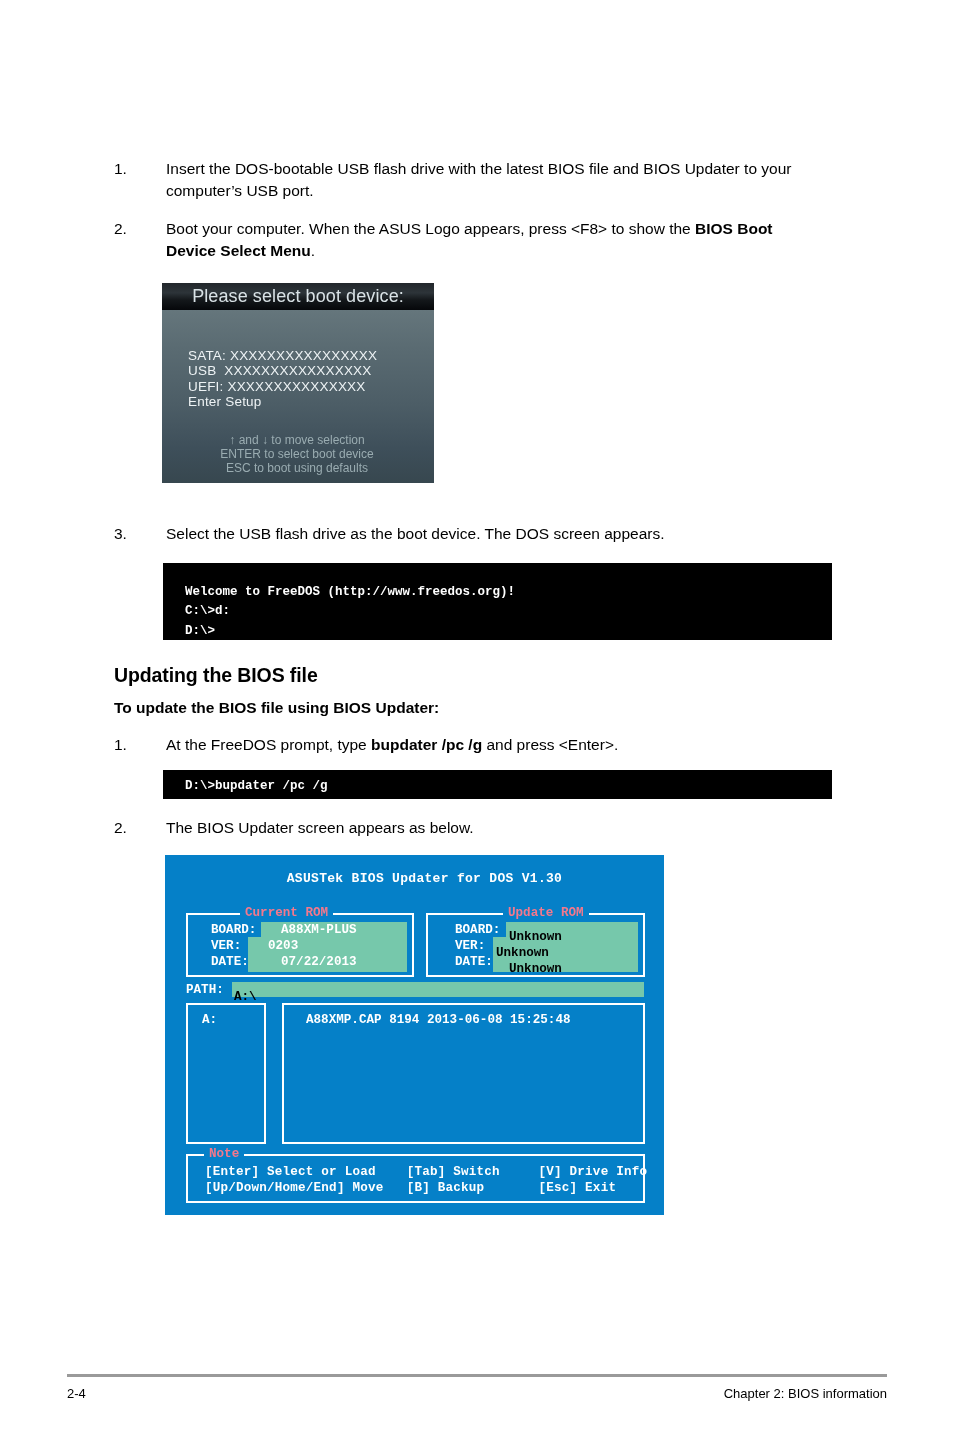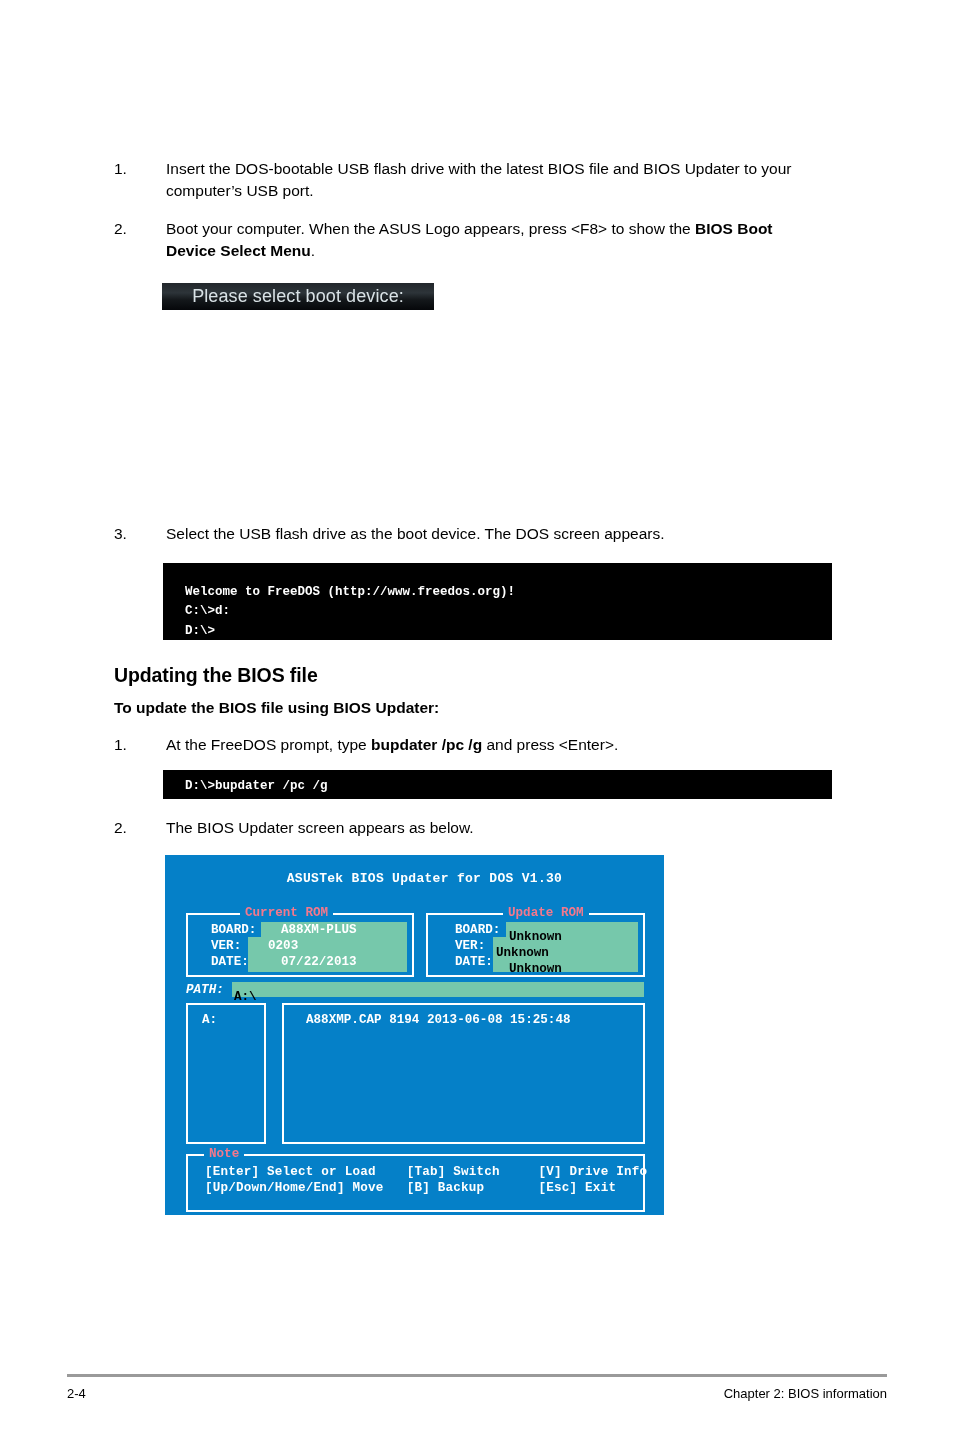--- a/index.html
+++ b/index.html
@@ -208,20 +208,29 @@
     <span class="body"><span>Insert the DOS-bootable USB flash drive with the latest BIOS file and BIOS Updater to your computer’s USB port.</span></span>
   </div>
 
   <div class="step" style="left:114px; top:218px; width:700px;">
     <span class="num">2.</span>
     <span class="body"><span>Boot your computer. When the ASUS Logo appears, press &lt;F8&gt; to show the </span><b class="strong">BIOS Boot Device Select Menu</b><span>.</span></span>
   </div>
 
   <div class="bootmenu" style="left:162px; top:283px; width:272px; height:200px;">
     <div class="bootmenu-header">Please select boot device:</div>
+    <div class="bootmenu-body">
+      <div class="bootmenu-list">SATA: XXXXXXXXXXXXXXXX
+USB  XXXXXXXXXXXXXXXX
+UEFI: XXXXXXXXXXXXXXX
+Enter Setup</div>
+      <div class="bootmenu-hints">↑ and ↓ to move selection
+ENTER to select boot device
+ESC to boot using defaults</div>
+    </div>
   </div>
 
   <div class="step" style="left:114px; top:523px; width:722px;">
     <span class="num">3.</span>
     <span class="body"><span>Select the USB flash drive as the boot device. The DOS screen appears.</span></span>
   </div>
 
   <div class="console" style="left:163px; top:563px; width:669px; height:77px; padding:20px 0 16px 22px;">Welcome to FreeDOS (http://www.freedos.org)!
 C:\&gt;d:
 D:\&gt;</div>
@@ -270,30 +279,30 @@
 
     <div class="lbl" style="left:290px; top:68px;">BOARD:</div>
     <div class="lbl" style="left:290px; top:84px;">VER:</div>
     <div class="lbl" style="left:290px; top:100px;">DATE:</div>
 
     <div class="val val-yellow" style="left:344px; top:68px;">Unknown</div>
     <div class="val val-yellow" style="left:331px; top:84px;">Unknown</div>
     <div class="val val-yellow" style="left:344px; top:100px;">Unknown</div>
 
     <div class="mint" style="left:67px; top:127px; width:412px; height:15px;"></div>
-    <div class="pathrow" style="left:21px; top:128px;font-style:italic;">PATH:</div>
+    <div class="pathrow" style="left:21px; top:128px;">PATH:</div>
     <div class="pathrow val-yellow" style="left:69px; top:128px; z-index:3;">A:\</div>
 
     <div class="panel" style="left:21px; top:148px; width:80px; height:141px;"></div>
     <div class="panel-text" style="left:37px; top:158px;">A:</div>
 
     <div class="panel" style="left:117px; top:148px; width:363px; height:141px;"></div>
     <div class="panel-text" style="left:141px; top:158px;">A88XMP.CAP 8194 2013-06-08 15:25:48</div>
 
-    <div class="fieldset" style="left:21px; top:299px; width:459px; height:58px;">
+    <div class="fieldset" style="left:21px; top:299px; width:459px; height:49px;">
       <span class="legend" style="left:16px;">Note</span>
     </div>
     <div class="notebox-line" style="left:40px; top:310px;">[Enter] Select or Load    [Tab] Switch     [V] Drive Info</div>
     <div class="notebox-line" style="left:40px; top:326px;">[Up/Down/Home/End] Move   [B] Backup       [Esc] Exit</div>
   </div>
 
   <div class="footer-rule" style="left:67px; top:1374px; width:820px;"></div>
   <div class="footer-left" style="left:67px; top:1386px;">2-4</div>
   <div class="footer-right" style="right:67px; top:1386px;">Chapter 2: BIOS information</div>
 

